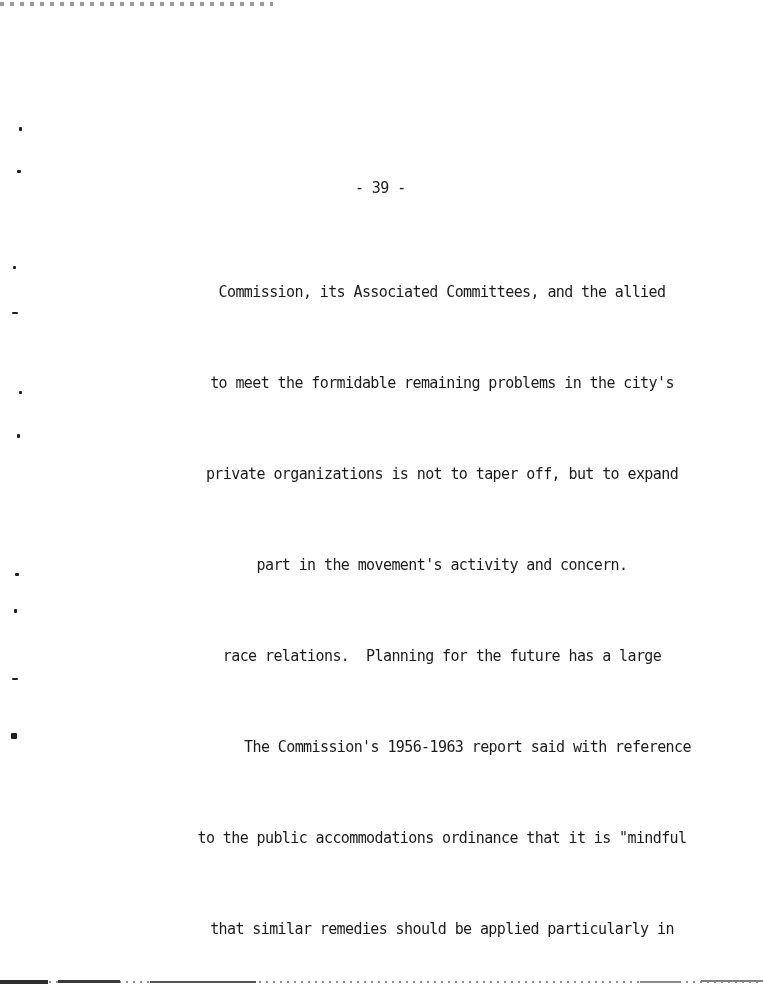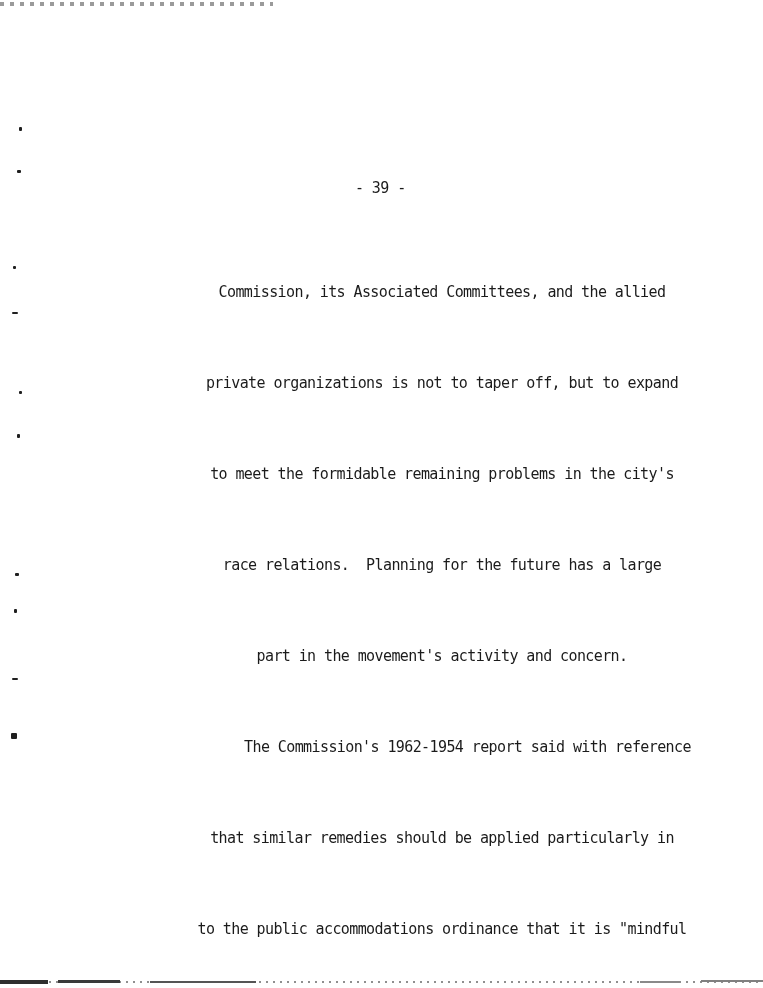--- a/index.html
+++ b/index.html
@@ -76,27 +76,27 @@
 </head>
 <body style="background: rgb(255, 255, 255);">
 
 <div class="page">
 
   <div class="scan-edge-top"></div>
 
   <div class="content" style="color: rgb(27, 27, 27);">
     <div class="page-number">- 39 -</div>
     <div class="line">Commission, its Associated Committees, and the allied</div>
+    <div class="line">to meet the formidable remaining problems in the city's</div>
     <div class="line">private organizations is not to taper off, but to expand</div>
-    <div class="line">to meet the formidable remaining problems in the city's</div>
+    <div class="line">part in the movement's activity and concern.</div>
     <div class="line">race relations.  Planning for the future has a large</div>
-    <div class="line">part in the movement's activity and concern.</div>
-    <div class="line indent">The Commission's 1962-1954 report said with reference</div>
+    <div class="line indent">The Commission's 1956-1963 report said with reference</div>
+    <div class="line">to the public accommodations ordinance that it is "mindful</div>
     <div class="line">that similar remedies should be applied particularly in</div>
-    <div class="line">to the public accommodations ordinance that it is "mindful</div>
     
     
     
     
     
     
     
     
     
     

